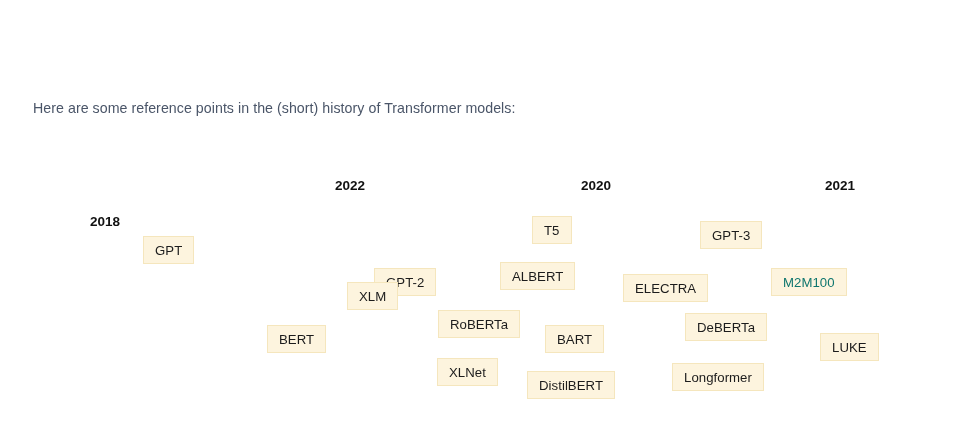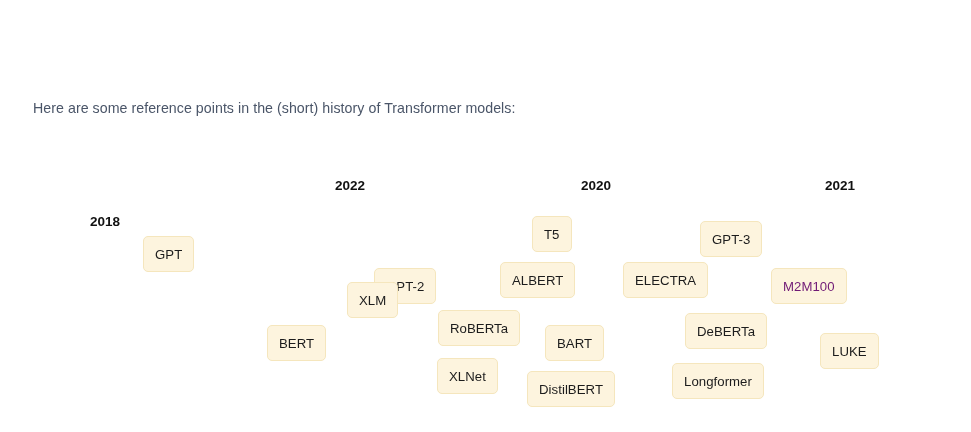--- a/index.html
+++ b/index.html
@@ -59,28 +59,28 @@
     font-weight: bold;
     color: #111111;
     transform: translateX(-50%);
     white-space: nowrap;
     text-align: center;
   }
 
   .model-box {
     position: absolute;
     box-sizing: border-box;
-    height: 36px;
+    height: 28px;
     display: flex;
     align-items: center;
     justify-content: center;
     padding: 4px 11px;
     background: #fdf4de;
     border: 1px solid #f5e6bd;
-    border-radius: 5px;
+    border-radius: 0;
     font-size: 13.2px;
     color: #1c1c1c;
     white-space: nowrap;
     letter-spacing: 0.05px;
   }
 </style>
 </head>
 <body>
 
 <div id="page-root">
@@ -92,23 +92,23 @@
 
   <div class="year-label" style="left: 105px; top: 178px; margin-top: 36px;">2018</div>
       <div class="year-label" style="left: 350px; top: 178px;">2022</div>
       <div class="year-label" style="left: 596px; top: 178px;">2020</div>
       <div class="year-label" style="left: 840px; top: 178px;">2021</div>
       <div class="model-box" style="left: 143px; top: 236px; background: rgb(253, 244, 222); border-color: rgb(245, 230, 189); color: rgb(28, 28, 28);">GPT</div>
       <div class="model-box" style="left: 374px; top: 236px; background: rgb(253, 244, 222); border-color: rgb(245, 230, 189); color: rgb(28, 28, 28); margin-top: 32px;">GPT-2</div>
       <div class="model-box" style="left: 532px; top: 216px; background: rgb(253, 244, 222); border-color: rgb(245, 230, 189); color: rgb(28, 28, 28);">T5</div>
       <div class="model-box" style="left: 700px; top: 221px; background: rgb(253, 244, 222); border-color: rgb(245, 230, 189); color: rgb(28, 28, 28);">GPT-3</div>
       <div class="model-box" style="left: 500px; top: 262px; background: rgb(253, 244, 222); border-color: rgb(245, 230, 189); color: rgb(28, 28, 28); text-align: center;">ALBERT</div>
-      <div class="model-box" style="left: 771px; top: 268px; background: rgb(253, 244, 222); border-color: rgb(245, 230, 189); color: #701a75;">M2M100</div>
+      <div class="model-box" style="left: 771px; top: 268px; background: rgb(253, 244, 222); border-color: rgb(245, 230, 189); color: #0f766e;">M2M100</div>
       <div class="model-box" style="left: 347px; top: 282px; background: rgb(253, 244, 222); border-color: rgb(245, 230, 189); color: rgb(28, 28, 28);">XLM</div>
-      <div class="model-box" style="left: 623px; top: 262px; background: rgb(253, 244, 222); border-color: rgb(245, 230, 189); color: rgb(28, 28, 28); text-align: center;">ELECTRA</div>
+      <div class="model-box" style="left: 623px; top: 274px; background: rgb(253, 244, 222); border-color: rgb(245, 230, 189); color: rgb(28, 28, 28); text-align: center;">ELECTRA</div>
       <div class="model-box" style="left: 438px; top: 310px; background: rgb(253, 244, 222); border-color: rgb(245, 230, 189); color: rgb(28, 28, 28);">RoBERTa</div>
       <div class="model-box" style="left: 685px; top: 313px; background: rgb(253, 244, 222); border-color: rgb(245, 230, 189); color: rgb(28, 28, 28);">DeBERTa</div>
       <div class="model-box" style="left: 267px; top: 325px; background: rgb(253, 244, 222); border-color: rgb(245, 230, 189); color: rgb(28, 28, 28);">BERT</div>
       <div class="model-box" style="left: 545px; top: 325px; background: rgb(253, 244, 222); border-color: rgb(245, 230, 189); color: rgb(28, 28, 28);">BART</div>
       <div class="model-box" style="left: 820px; top: 333px; background: rgb(253, 244, 222); border-color: rgb(245, 230, 189); color: rgb(28, 28, 28);">LUKE</div>
       <div class="model-box" style="left: 437px; top: 358px; background: rgb(253, 244, 222); border-color: rgb(245, 230, 189); color: rgb(28, 28, 28);">XLNet</div>
       <div class="model-box" style="left: 672px; top: 363px; background: rgb(253, 244, 222); border-color: rgb(245, 230, 189); color: rgb(28, 28, 28);">Longformer</div>
       <div class="model-box" style="left: 527px; top: 371px; background: rgb(253, 244, 222); border-color: rgb(245, 230, 189); color: rgb(28, 28, 28);">DistilBERT</div>
     </div>
 

